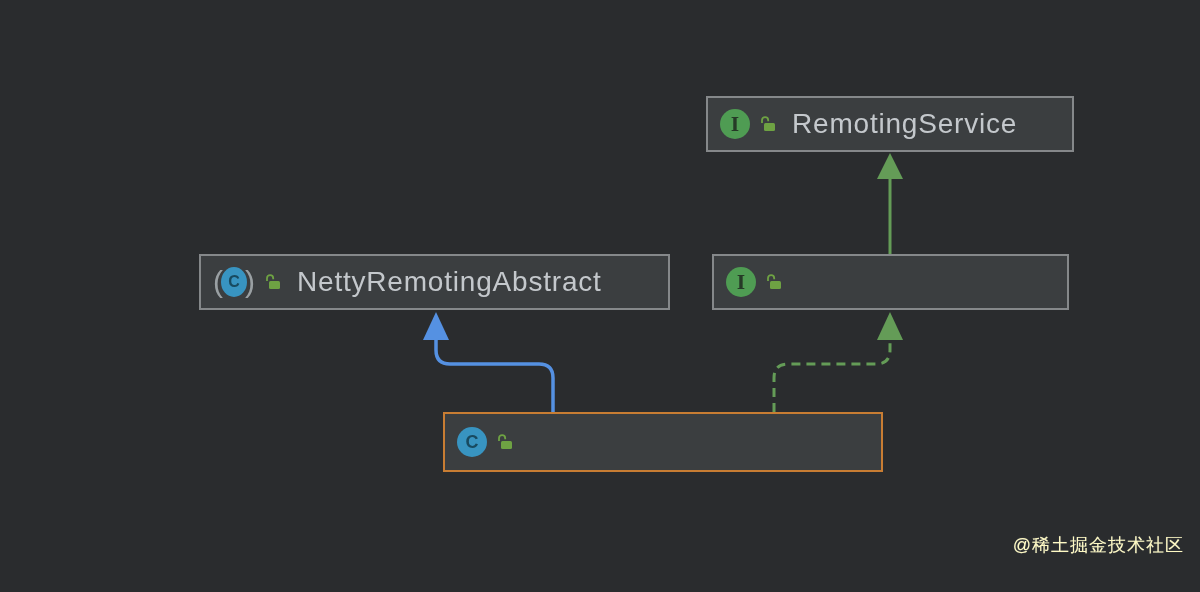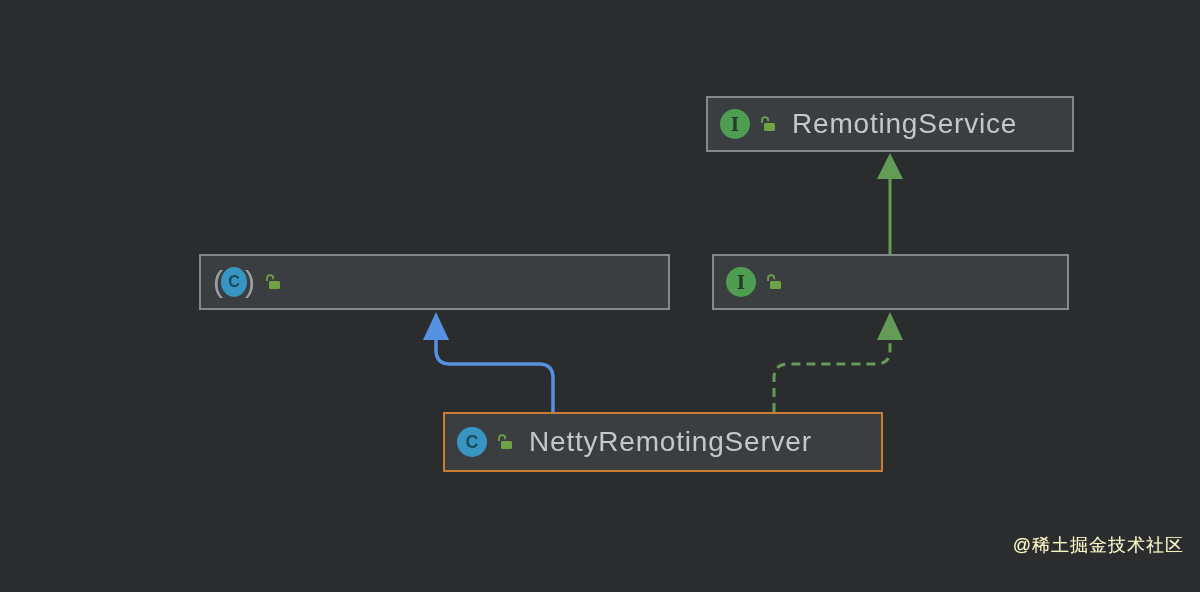--- a/index.html
+++ b/index.html
@@ -106,33 +106,33 @@
   <div class="node" id="node-netty-remoting-abstract">
     <span class="abstract-wrap">
       <span class="paren">(</span>
       <span class="badge class">C</span>
       <span class="paren">)</span>
     </span>
     <svg class="lock" width="18" height="18" viewBox="0 0 18 18">
       <path d="M3 8 V5.2 A3.1 3.1 0 0 1 9.2 5.2 V6.2" fill="none" stroke-width="1.8" stroke="#6ea243"></path>
       <rect x="5" y="8" width="11" height="8" rx="1.5" fill="#6ea243"></rect>
     </svg>
+    <span class="node-label">NettyRemotingAbstract</span>
   </div>
 
   <div class="node" id="node-remoting-server">
     <span class="badge interface">I</span>
     <svg class="lock" width="18" height="18" viewBox="0 0 18 18">
       <path d="M3 8 V5.2 A3.1 3.1 0 0 1 9.2 5.2 V6.2" fill="none" stroke-width="1.8" stroke="#6ea243"></path>
       <rect x="5" y="8" width="11" height="8" rx="1.5" fill="#6ea243"></rect>
     </svg>
   </div>
 
   <div class="node selected" id="node-netty-remoting-server">
     <span class="badge class">C</span>
     <svg class="lock" width="18" height="18" viewBox="0 0 18 18">
       <path d="M3 8 V5.2 A3.1 3.1 0 0 1 9.2 5.2 V6.2" fill="none" stroke-width="1.8" stroke="#6ea243"></path>
       <rect x="5" y="8" width="11" height="8" rx="1.5" fill="#6ea243"></rect>
     </svg>
-    <span class="node-label">NettyRemotingServer</span>
   </div>
 
   <div class="watermark">@稀土掘金技术社区</div>
 </div>
 
 </body></html>

